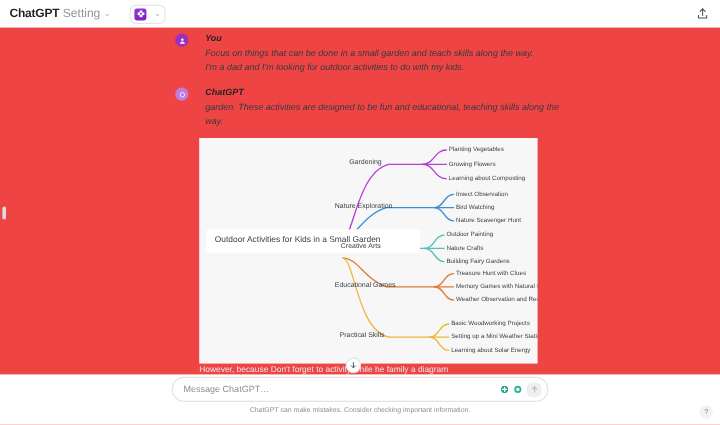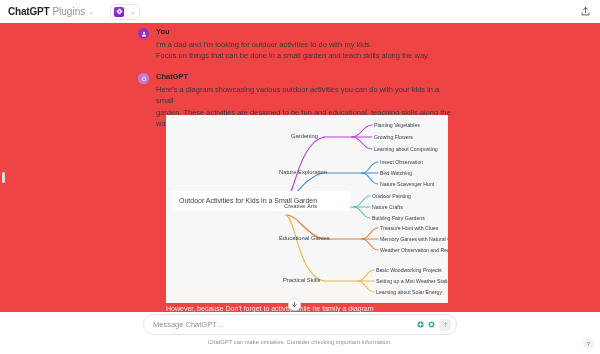--- a/index.html
+++ b/index.html
@@ -38,21 +38,21 @@
   .share-btn svg { display:block; }
 
   
   .rail-handle {
     position: absolute; left: 2px; top: 172px; width: 3px; height: 11px;
     background: #dadde1; border-radius: 2px; z-index: 20;
   }
 
   
   .convo { position: absolute; top: 23px; left: 0; width: 600px; height: 290px; overflow: hidden; }
-  .msg { position: absolute; left: 138px; width: 320px; display: flex; gap: 7px; }
+  .msg { position: absolute; left: 146px; width: 320px; display: flex; gap: 14px; font-style: italic; }
   .msg-user { top: 4px; }
   .msg-bot { top: 49px; }
   .avatar { width: 11px; height: 11px; border-radius: 50%; flex: 0 0 11px; margin-top: 1px;
             display: flex; align-items: center; justify-content: center; }
   .avatar-user { background: #9b30bf; }
   .avatar-bot  { background: #c07ae0; }
   .avatar svg { display:block; }
   .msg-body { flex: 1; }
   .msg-author { font-size: 7.5px; font-weight: bold; color: #1f2226; margin-bottom: 2.5px; }
   .msg-line { font-size: 7.5px; line-height: 11.5px; color: #343a40; }
@@ -119,21 +119,21 @@
   }
 </style>
 </head>
 <body>
 
 <div id="app">
 
   <div class="header">
     <div style="display:flex;align-items:center;">
       <span class="brand">ChatGPT</span>
-      <span class="brand-sub">Plugins</span>
+      <span class="brand-sub">Setting</span>
       <span class="chev">⌄</span>
     </div>
     <div class="plugin-pill">
       <span class="plugin-ico">
         <svg width="7" height="7" viewBox="0 0 10 10">
           <rect x="3.4" y="1" width="3.2" height="8" fill="#fff"></rect>
           <rect x="1" y="3.4" width="8" height="3.2" fill="#fff"></rect>
           <circle cx="5" cy="5" r="1.2" fill="#8a22cc"></circle>
         </svg>
       </span>
@@ -154,34 +154,33 @@
 
     <div class="msg msg-user">
       <div class="avatar avatar-user">
         <svg width="6" height="6" viewBox="0 0 10 10">
             <circle cx="5" cy="3.4" r="1.7" fill="#fff"></circle>
             <path d="M1.6 9c.4-2 1.8-3 3.4-3s3 1 3.4 3z" fill="#fff"></path>
           </svg>
       </div>
       <div class="msg-body">
         <div class="msg-author">You</div>
+        <div class="msg-line">Focus on things that can be done in a small garden and teach skills along the way.</div>
         <div class="msg-line">I'm a dad and I'm looking for outdoor activities to do with my kids.</div>
-        <div class="msg-line">Focus on things that can be done in a small garden and teach skills along the way.</div>
       </div>
     </div>
 
     <div class="msg msg-bot">
       <div class="avatar avatar-bot">
         <svg width="6" height="6" viewBox="0 0 10 10">
             <circle cx="5" cy="5" r="3.1" fill="none" stroke="#fff" stroke-width="1.1"></circle>
           </svg>
       </div>
       <div class="msg-body">
         <div class="msg-author">ChatGPT</div>
-        <div class="msg-line">Here's a diagram showcasing various outdoor activities you can do with your kids in a small</div>
         <div class="msg-line">garden. These activities are designed to be fun and educational, teaching skills along the way.</div>
       </div>
     </div>
 
     <div class="diagram-card">
       <svg width="282" height="188" viewBox="0 0 282 188">
         <g fill="none" stroke-width="1.1" stroke-linecap="round">
 
           <path d="M120 84 C 128 84, 132 28, 158 22" stroke="#b83fd4"></path>
           <path d="M158 22 H 186" stroke="#b83fd4"></path>

